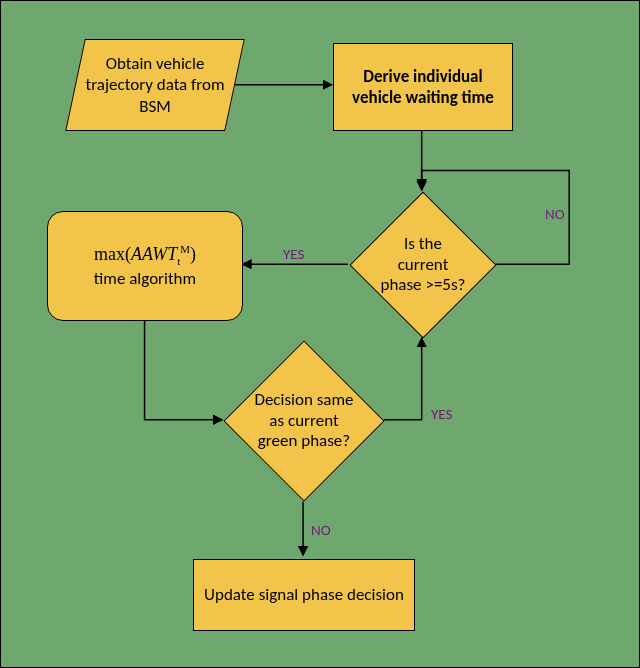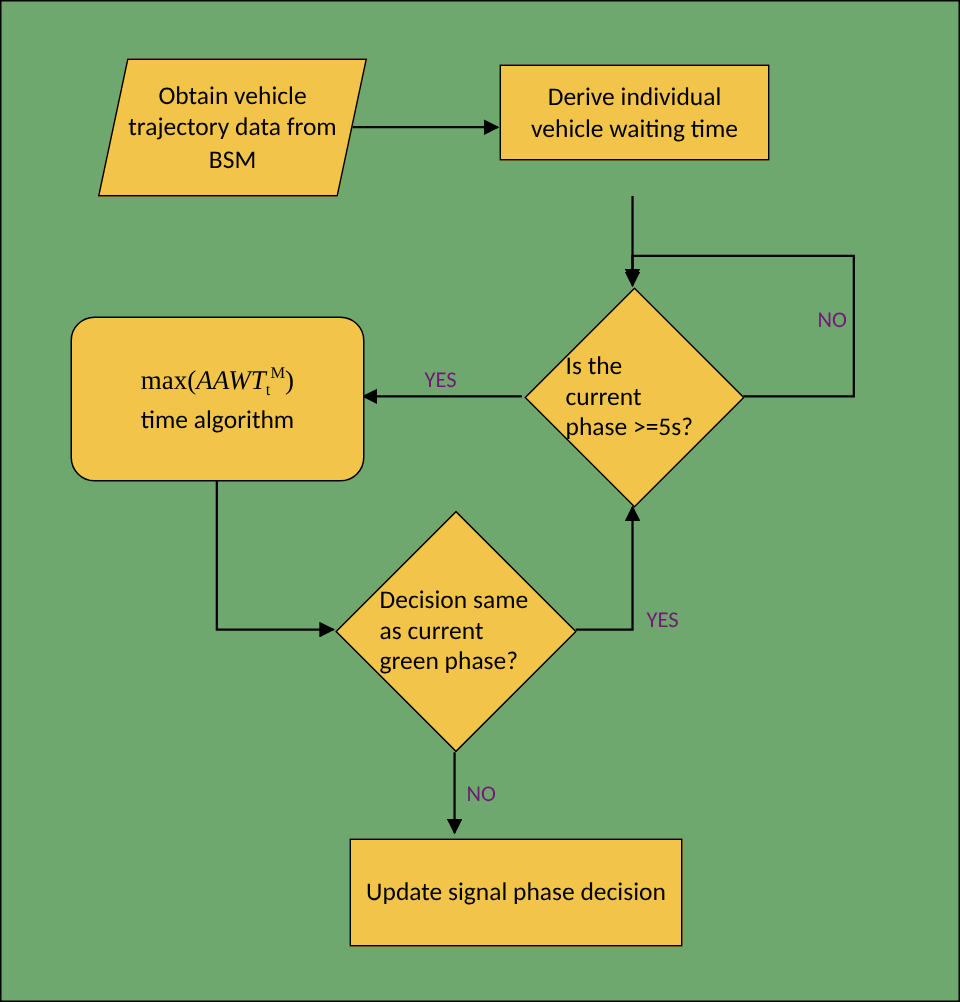--- a/index.html
+++ b/index.html
@@ -5,21 +5,21 @@
     * { margin: 0; padding: 0; box-sizing: border-box; }
     body { font-family: "Calibri","Segoe UI",Arial,sans-serif; }
     .canvas { position: relative; width: 640px; height: 668px; background: #6fa86f; border: 1px solid #000; }
     .node { position: absolute; background: #f2c54a; border: 1px solid #000; display: flex; align-items: center; justify-content: center; text-align: center; font-size: 17px; line-height: 1.25; padding: 6px 8px; }
     
     .para { transform: skewX(-12deg); }
     .para > span { display: inline-block; transform: skewX(12deg); }
     
     .diamond-wrap { position: absolute; }
     .diamond-bg { position: absolute; inset: 0; background: #f2c54a; border: 1px solid #000; transform: rotate(45deg); }
-    .diamond-txt { position: absolute; inset: 0; display: flex; align-items: center; justify-content: center; font-size: 17px; line-height: 1.2; padding: 0 6px; }
+    .diamond-txt { position: absolute; inset: 0; display: flex; align-items: center; justify-content: center; text-align: center; font-size: 17px; line-height: 1.2; padding: 0 6px; }
     
     .lbl { position: absolute; font-size: 15px; color: #701a75; }
     svg.edges { position: absolute; inset: 0; width: 100%; height: 100%; }
     
     .formula { font-family: "Cambria Math","Times New Roman",serif; font-size: 18px; }
     .sub { font-size: 11px; vertical-align: sub; }
     .sup { font-size: 11px; vertical-align: super; }
   </style>
 </head>
 <body>
@@ -45,21 +45,21 @@
 
     <polyline points="384,420 422,420 422,338" fill="none" stroke="#000" stroke-width="1.5" marker-end="url(#ah)"></polyline>
 
     <line x1="303" y1="502" x2="303" y2="556" stroke="#000" stroke-width="1.5" marker-end="url(#ah)"></line>
   </svg>
 
   <div class="node para" style="left:74px; top:38px; width:160px; height:92px;">
     <span>Obtain vehicle trajectory data from BSM</span>
   </div>
 
-  <div class="node" style="left:332px; top:42px; width:180px; height:64px;">
+  <div class="node" style="left:332px; top:42px; width:180px; height:88px;font-weight:bold;">
     <span>Derive individual vehicle waiting time</span>
   </div>
 
   <div class="diamond-wrap" style="left:370px; top:212px; width:104px; height:104px;">
     <div class="diamond-bg"></div>
     <div class="diamond-txt">Is the current phase &gt;=5s?</div>
   </div>
 
   <div class="node" style="left:46px; top:210px; width:196px; height:110px;border-radius:16px;">
     <span>
@@ -68,21 +68,21 @@
       </span><br>
       <span>time algorithm</span>
     </span>
   </div>
 
   <div class="diamond-wrap" style="left:246px; top:363px; width:114px; height:114px;">
     <div class="diamond-bg"></div>
     <div class="diamond-txt">Decision same as current green phase?</div>
   </div>
 
-  <div class="node" style="left:192px; top:558px; width:222px; height:72px;margin-left:40px;">
+  <div class="node" style="left:192px; top:558px; width:222px; height:72px;">
     <span>Update signal phase decision</span>
   </div>
 
   <div class="lbl" style="left:282px; top:244px;">YES</div>
   <div class="lbl" style="left:544px; top:204px;">NO</div>
   <div class="lbl" style="left:430px; top:404px;">YES</div>
   <div class="lbl" style="left:310px; top:520px;">NO</div>
 
 </div>
 

